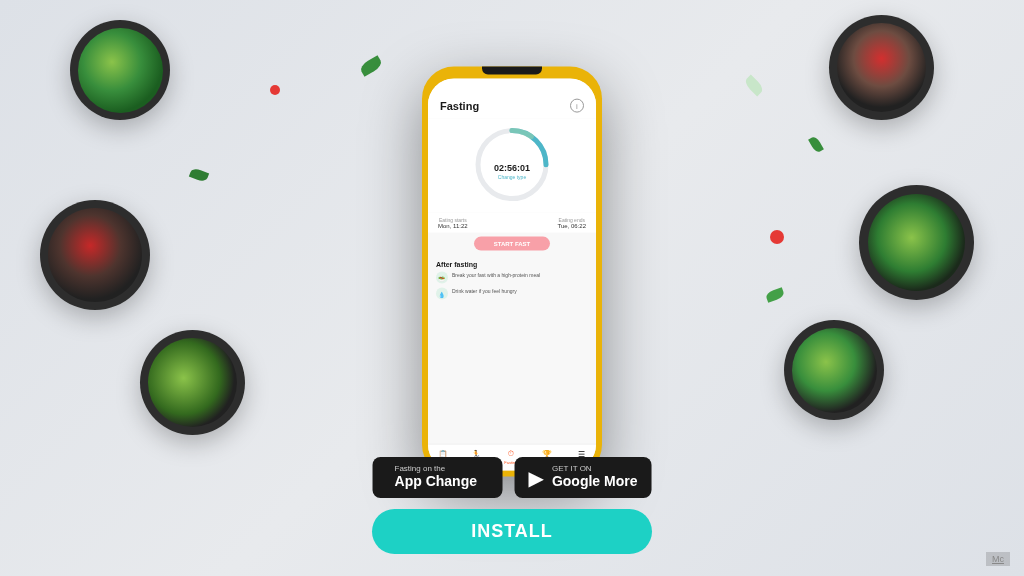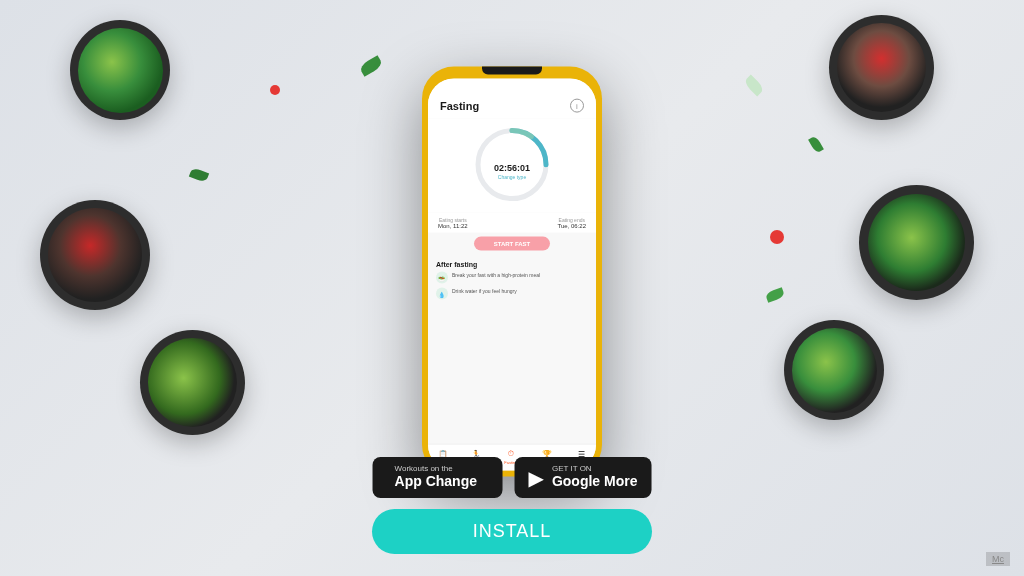--- a/index.html
+++ b/index.html
@@ -307,21 +307,21 @@
       position: absolute;
       bottom: 22px;
       left: 50%;
       transform: translateX(-50%);
       background: #1dd1c5;
       border: none;
       border-radius: 30px;
       padding: 12px 0;
       width: 280px;
       font-size: 18px;
-      font-weight: 400;
+      font-weight: 700;
       color: white;
       letter-spacing: 1px;
       cursor: pointer;
       text-align: center;
     }
 
     
     .watermark {
       position: absolute;
       bottom: 10px;
@@ -461,21 +461,21 @@
       </div>
     </div>
   </div>
 </div>
 
 <div class="store-buttons">
 
   <div class="store-btn">
     <span class="store-icon"></span>
     <div class="store-btn-text">
-      <span class="store-btn-sub">Workouts on the</span>
+      <span class="store-btn-sub">Fasting on the</span>
       <span class="store-btn-main">App Change</span>
     </div>
   </div>
 
   <div class="store-btn">
     <span class="store-icon">▶</span>
     <div class="store-btn-text">
       <span class="store-btn-sub">GET IT ON</span>
       <span class="store-btn-main">Google More</span>
     </div>

